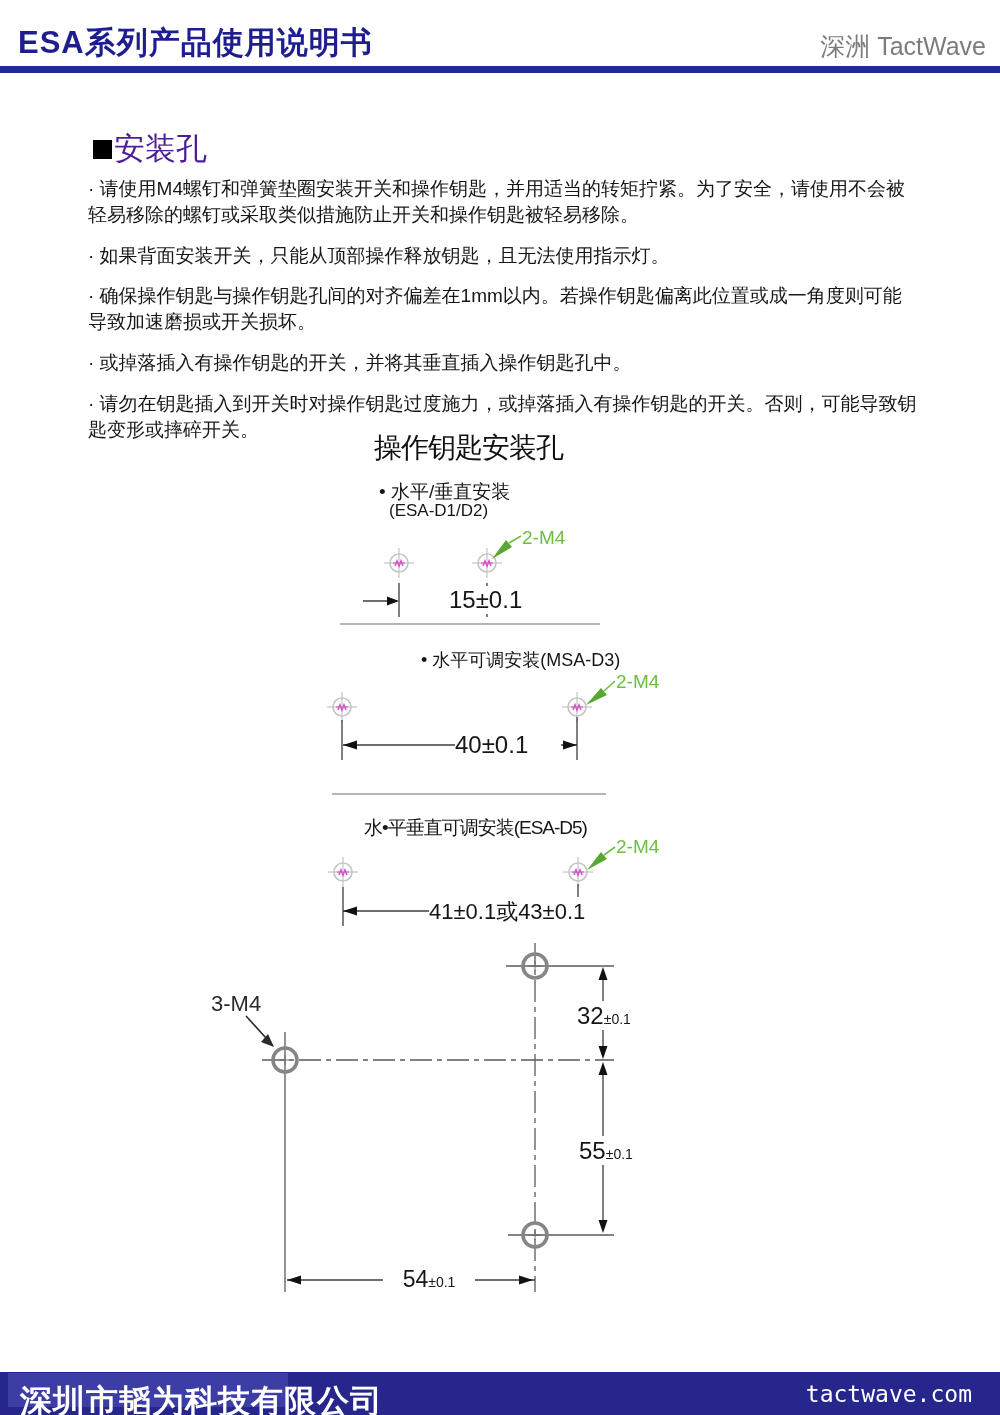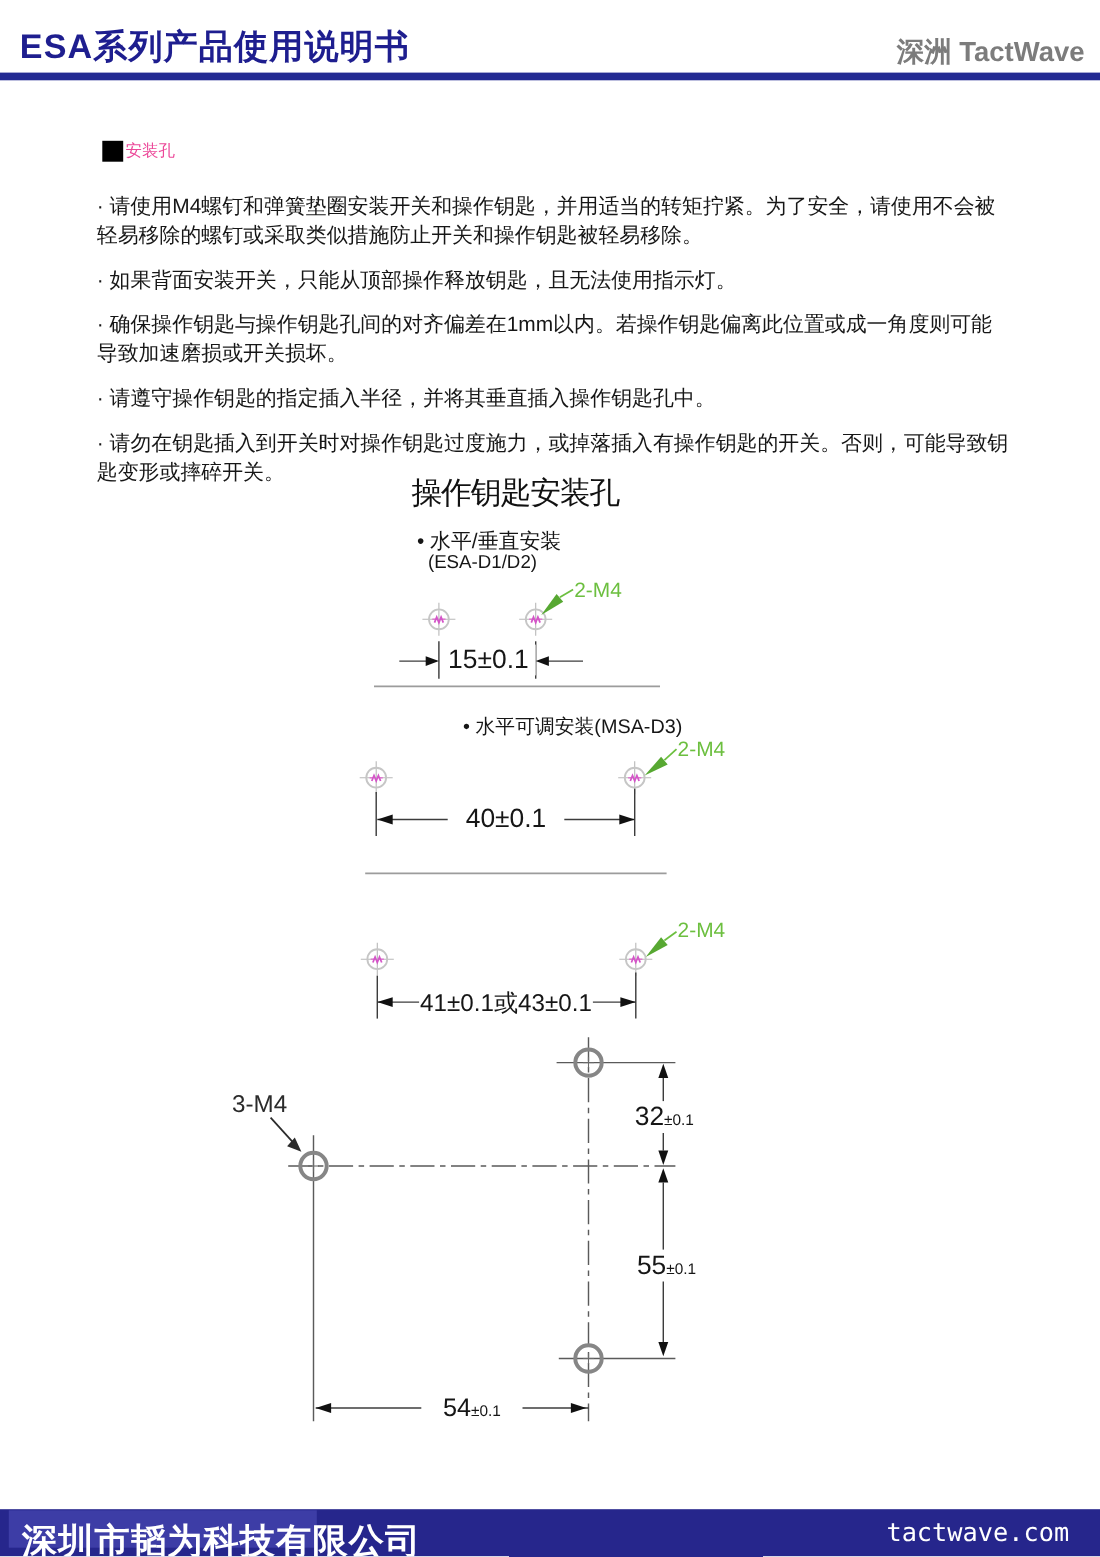--- a/index.html
+++ b/index.html
@@ -3,40 +3,40 @@
 <meta charset="utf-8">
 <style>
   html,body{margin:0;padding:0;background:#e8e8e8;}
   .page{
     position:relative;width:1000px;height:1415px;margin:0 auto;
     background:#ffffff;overflow:hidden;
     font-family:"Liberation Sans", sans-serif;color:#1a1a1a;padding-left:11px;
   }
   
   .hdr-title{position:absolute;left:18px;top:22px;font-size:31px;font-weight:bold;color:#1e1e8f;letter-spacing:1px;}
-  .hdr-brand{position:absolute;right:25px;top:30px;font-size:25px;font-weight:bold;color:#7c7c7c;margin-left:36px;}
+  .hdr-brand{position:absolute;right:25px;top:30px;font-size:25px;font-weight:normal;color:#7c7c7c;margin-left:36px;}
   .hdr-rule{position:absolute;left:0;top:66px;width:1000px;height:7px;background:#232a92;}
   
-  .sec-head{position:absolute;left:93px;top:128px;font-size:15px;color:#ec4899;display:flex;align-items:center;}
+  .sec-head{position:absolute;left:93px;top:128px;font-size:31px;color:#4c1d95;display:flex;align-items:center;}
   .sec-square{display:inline-block;width:19px;height:19px;background:#000;margin-right:2px;}
   
   .notes{position:absolute;left:88px;top:176px;width:832px;}
   .notes p{margin:0 0 15px 0;font-size:19px;line-height:1.36;color:#161616;}
   
   .dg{position:absolute;color:#161616;}
   .dg-title{left:374px;top:429px;font-size:28px;letter-spacing:-1px;color:#111;}
   .dg-lbl1{left:379px;top:479px;font-size:19px;}
   .dg-sub1{left:389px;top:501px;font-size:17px;}
   .dg-lbl2{left:381px;top:648px;font-size:18px;margin-left:40px;}
   .dg-lbl3{left:364px;top:815px;font-size:19px;letter-spacing:-1px;}
   .screw{color:#6cbf3f;font-size:19px;}
   .scr1{left:522px;top:527px;}
   .scr2{left:616px;top:671px;}
   .scr3{left:616px;top:836px;}
-  .dim{font-size:24px;text-align:center;background:#fff;}
+  .dim{font-size:24px;text-align:left;background:#fff;margin-left:48px;}
   .dim1{left:401px;top:586px;width:86px;}
   .dim2{left:407px;top:731px;width:106px;}
   .dim3{left:381px;top:897px;width:158px;font-size:22px;}
   .dim-small{font-size:14px;text-align:right;}
   .dimv{font-size:24px;background:#fff;padding:0 2px;}
   .dim32{left:575px;top:1002px;}
   .dim55{left:577px;top:1137px;}
   .dim79{left:383px;top:1266px;font-size:23px;background:#fff;width:92px;text-align:center;}
   .m3m4{left:211px;top:991px;font-size:22px;color:#2b2b2b;}
   
@@ -58,21 +58,21 @@
 
   <div class="sec-head">
     <span class="sec-square"></span>
     <span>安装孔</span>
   </div>
 
   <div class="notes">
     <p>· 请使用M4螺钉和弹簧垫圈安装开关和操作钥匙，并用适当的转矩拧紧。为了安全，请使用不会被轻易移除的螺钉或采取类似措施防止开关和操作钥匙被轻易移除。</p>
     <p>· 如果背面安装开关，只能从顶部操作释放钥匙，且无法使用指示灯。</p>
     <p>· 确保操作钥匙与操作钥匙孔间的对齐偏差在1mm以内。若操作钥匙偏离此位置或成一角度则可能导致加速磨损或开关损坏。</p>
-    <p>· 请遵守操作钥匙的指定插入半径，并将其垂直插入操作钥匙孔中。</p>
+    <p>· 或掉落插入有操作钥匙的开关，并将其垂直插入操作钥匙孔中。</p>
     <p>· 请勿在钥匙插入到开关时对操作钥匙过度施力，或掉落插入有操作钥匙的开关。否则，可能导致钥匙变形或摔碎开关。</p>
   </div>
 
   <svg class="overlay" viewBox="0 0 1000 1415" xmlns="http://www.w3.org/2000/svg">
     <defs>
       <g id="hm">
         <line x1="0" y1="-15" x2="0" y2="15" stroke="#b8b8b8" stroke-width="1"></line>
         <line x1="-15" y1="0" x2="15" y2="0" stroke="#b8b8b8" stroke-width="1"></line>
         <circle r="9" fill="none" stroke="#c6c6c6" stroke-width="1.7"></circle>
         <path d="M-6,0 h3 M3,0 h3" stroke="#e07ad0" stroke-width="1.4" fill="none"></path>
@@ -167,20 +167,21 @@
 
   <div class="dg dg-lbl1">• 水平/垂直安装</div>
   <div class="dg dg-sub1">(ESA-D1/D2)</div>
   <div class="dg screw scr1">2-M4</div>
   <div class="dg dim dim1">15±0.1</div>
 
   <div class="dg dg-lbl2">• 水平可调安装(MSA-D3)</div>
   <div class="dg screw scr2">2-M4</div>
   <div class="dg dim dim2">40±0.1</div>
 
+  <div class="dg dg-lbl3">水•平垂直可调安装(ESA-D5)</div>
   <div class="dg screw scr3">2-M4</div>
   <div class="dg dim dim3">41±0.1或43±0.1</div>
 
   <div class="dg m3m4">3-M4</div>
   <div class="dg dimv dim32"><span>32</span><span class="dim-small">±0.1</span></div>
   <div class="dg dimv dim55"><span>55</span><span class="dim-small">±0.1</span></div>
   <div class="dg dim79"><span>54</span><span class="dim-small">±0.1</span></div>
 
   <div class="footer">
     <div class="footer-patch"></div>

